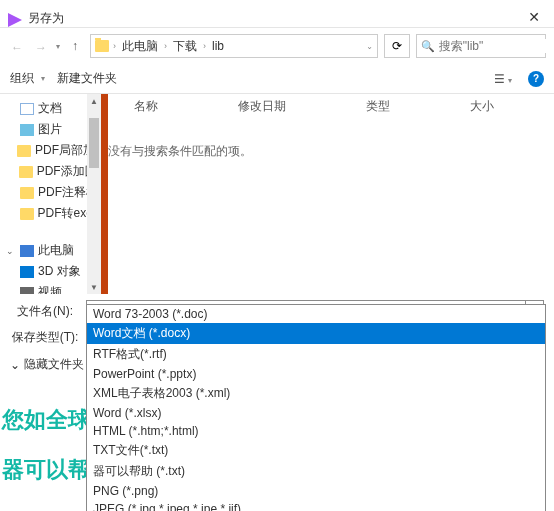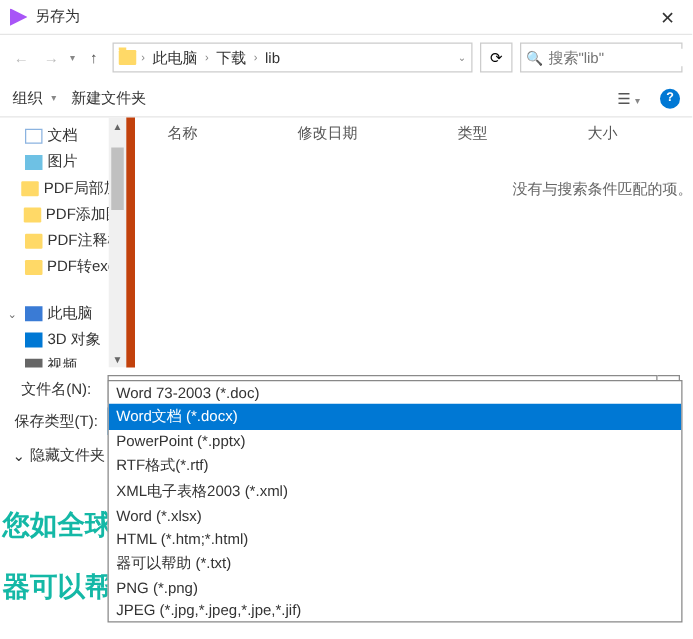--- a/index.html
+++ b/index.html
@@ -1,17 +1,17 @@
 <!DOCTYPE html>
 <html><head>
 <meta charset="utf-8">
 <style>
 *{margin:0;padding:0;box-sizing:border-box;font-family:"Microsoft YaHei","Segoe UI",sans-serif;font-size:12px}
 body{background:#fff;width:554px;height:511px;overflow:hidden;position:relative}
-.titlebar{height:28px;display:flex;align-items:center;padding:0 8px;border-bottom:1px solid #e5e5e5}
+.titlebar{height:28px;display:flex;align-items:flex-end;padding:0 8px;border-bottom:1px solid #e5e5e5}
 .titlebar .logo{width:14px;height:14px;background:#a855f7;margin-right:6px;clip-path:polygon(0 0,100% 50%,0 100%)}
 .titlebar .title{flex:1;color:#333}
 .titlebar .close{color:#333;font-size:14px;cursor:pointer;padding:2px 6px}
 .navbar{height:36px;display:flex;align-items:center;padding:0 8px;gap:6px}
 .navbtn{width:18px;height:18px;display:flex;align-items:center;justify-content:center;color:#555;cursor:pointer}
 .navbtn.inactive{color:#bbb}
 .chevdown{font-size:8px;color:#888}
 .addrbar{flex:1;height:24px;border:1px solid #ccc;display:flex;align-items:center;padding:0 4px;gap:4px;background:#fff}
 .addrbar .foldericon{width:14px;height:12px;background:#ffd967;border-radius:1px;position:relative}
 .addrbar .foldericon::before{content:"";position:absolute;top:-2px;left:0;width:6px;height:2px;background:#ffd967}
@@ -38,21 +38,21 @@
 .icn-pic{background:#6ec1e4}
 .icn-pc{background:#3a7bd5}
 .icn-3d{background:#0078d4}
 .icn-vid{background:#666}
 .scrollv{position:absolute;right:0;top:0;bottom:0;width:14px;background:#f0f0f0;display:flex;flex-direction:column}
 .scrollv .arr{height:14px;display:flex;align-items:center;justify-content:center;font-size:8px;color:#666;cursor:pointer}
 .scrollv .track{flex:1;position:relative}
 .scrollv .thumb{position:absolute;left:2px;right:2px;top:10px;height:50px;background:#c0c0c0}
 .mainpane{flex:1;position:relative}
 .colheads{display:flex;padding:4px 6px;color:#555;gap:80px;margin-left:20px}
-.emptymsg{text-align:right;color:#666;margin-top:24px}
+.emptymsg{text-align:left;color:#666;margin-top:24px}
 .bottomform{padding:6px 10px}
 .formrow{display:flex;align-items:center;margin-bottom:4px}
 .formlbl{width:76px;text-align:center;color:#333;padding-right:6px}
 .forminput{flex:1;height:22px;border:1px solid #8a8a8a;padding:0 4px;background:#fff}
 .forminput.sel{background:#0078d4;color:#fff;border:1px solid #0078d4}
 .dropbtn{width:18px;height:22px;border:1px solid #8a8a8a;border-left:none;display:flex;align-items:center;justify-content:center;font-size:8px;color:#555;cursor:pointer}
 .dropdown{position:absolute;left:86px;right:8px;top:304px;background:#fff;border:1px solid #888;z-index:100;max-height:220px;overflow:hidden}
 .dropdown .opt{padding:2px 6px;color:#333;cursor:pointer;white-space:nowrap}
 .dropdown .opt.hl{background:#0078d4;color:#fff}
 .hidefolders{position:absolute;left:10px;top:356px;display:flex;align-items:center;gap:4px;color:#333;cursor:pointer;z-index:50}
@@ -185,25 +185,26 @@
   <div class="formrow">
     <div class="formlbl"><span>保存类型(T):</span></div>
     <div class="forminput sel">Word文档 (*.docx)</div>
     <div class="dropbtn">⌄</div>
   </div>
 </div>
 
 <div class="dropdown" id="dropdown">
     <div class="opt">Word 73-2003 (*.doc)</div>
     <div class="opt hl">Word文档 (*.docx)</div>
+    <div class="opt">RTF格式(*.rtf)</div>
     <div class="opt">PowerPoint (*.pptx)</div>
-    <div class="opt">RTF格式(*.rtf)</div>
     <div class="opt">XML电子表格2003 (*.xml)</div>
     <div class="opt">Word (*.xlsx)</div>
     <div class="opt">HTML (*.htm;*.html)</div>
+    <div class="opt">TXT文件(*.txt)</div>
     <div class="opt">器可以帮助 (*.txt)</div>
     <div class="opt">PNG (*.png)</div>
     <div class="opt">JPEG (*.jpg,*.jpeg,*.jpe,*.jif)</div>
   </div>
 
 <div class="hidefolders">
   <span>⌄</span>
   <span>隐藏文件夹</span>
 </div>
 

